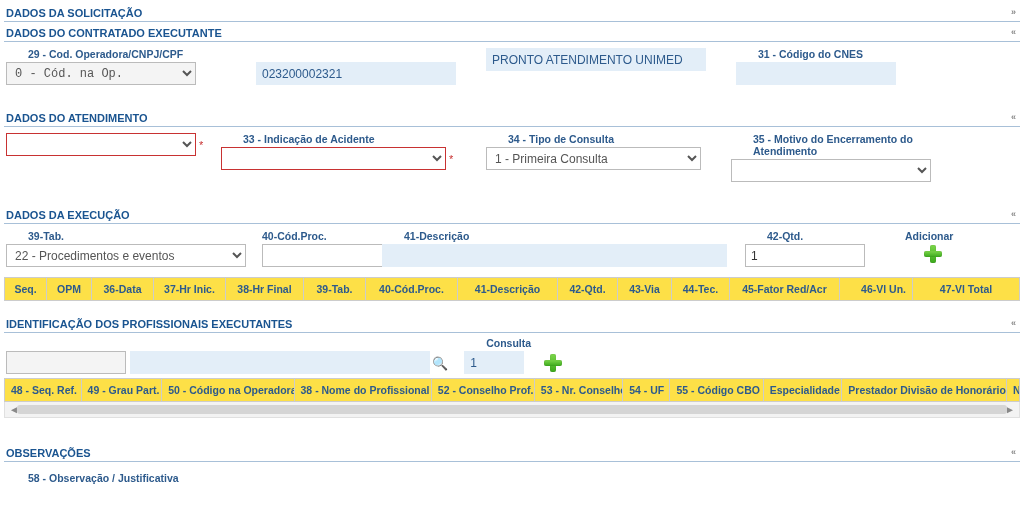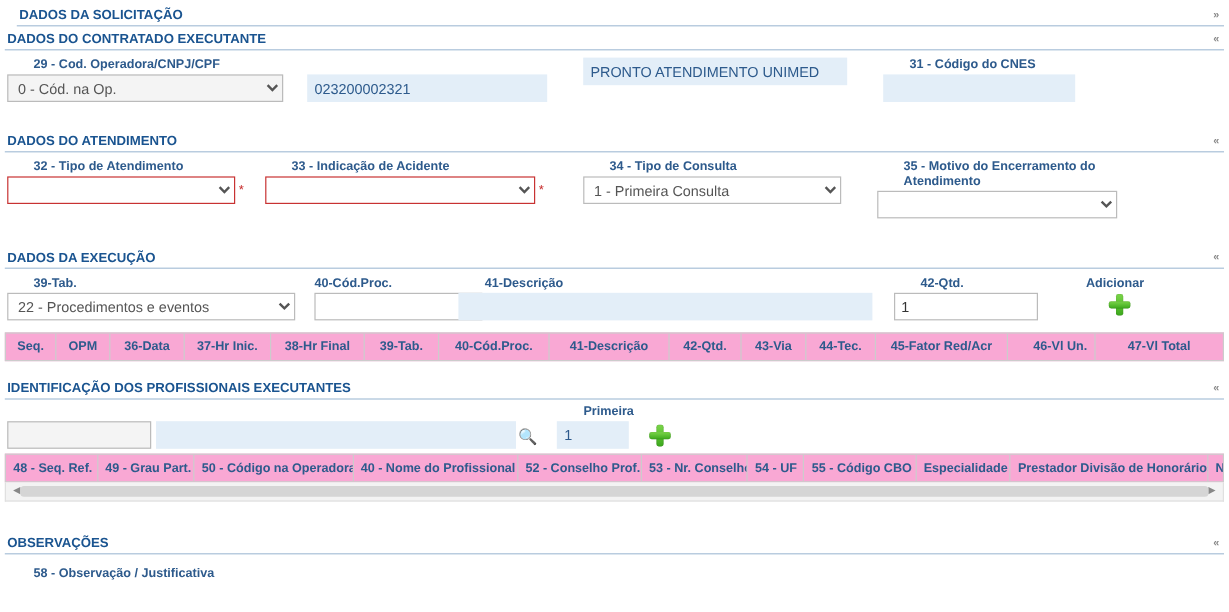--- a/index.html
+++ b/index.html
@@ -12,21 +12,20 @@
     padding: 2px 4px;
   }
   .section-header {
     color: #1a5490;
     font-size: 11px;
     font-weight: bold;
     border-bottom: 1px solid #a8c0d8;
     padding: 3px 2px 2px 2px;
     margin-top: 2px;
     position: relative;
-    margin-left: 10px;
   }
   .section-header .chevron {
     position: absolute;
     right: 4px;
     top: 3px;
     color: #888;
     font-size: 9px;
   }
   .sub-header {
     color: #1a5490;
@@ -107,21 +106,21 @@
   .add-icon::before, .add-icon::after {
     content: ""; position: absolute; background: linear-gradient(#7bd64a, #3ca81c);
     border-radius: 2px; box-shadow: inset 0 0 1px rgba(0,0,0,.3);
   }
   .add-icon::before { left: 7px; top: 1px; width: 6px; height: 18px; }
   .add-icon::after  { left: 1px; top: 7px; width: 18px; height: 6px; }
   .table-head {
     display: flex;
     border: 1px solid #ccc;
     margin-top: 2px;
-    background: #f9a8d4;
+    background: #fde047;
   }
   .table-head .th {
     border-right: 1px solid #ccc;
     padding: 5px 6px;
     color: #2d5a8c;
     font-size: 10.5px;
     font-weight: bold;
     text-align: center;
     white-space: nowrap;
     overflow: hidden;
@@ -155,21 +154,21 @@
 </div>
 
 <div class="sub-header">
   <span>DADOS DO CONTRATADO EXECUTANTE</span>
   <span class="chevron">«</span>
 </div>
 
 <div class="field-row" style="margin-top:6px;">
   <div class="field-group" style="width:230px;">
     <span class="field-label">29 - Cod. Operadora/CNPJ/CPF</span>
-    <select class="sel-grey" style="width:230px;">
+    <select class="sel-grey" style="width:190px;font-family:Liberation Mono, monospace;">
       <option>0 - Cód. na Op.</option>
     </select>
   </div>
   <div class="field-group" style="width:200px; margin-left:-10px;">
     <span class="field-label">&nbsp;</span>
     <input class="roinput" readonly="" style="width: 200px;" value="023200002321">
   </div>
   <div class="field-group" style="width:220px;">
     <input class="roinput" readonly="" style="width: 220px;" value="PRONTO ATENDIMENTO UNIMED">
   </div>
@@ -181,21 +180,20 @@
 
 <div class="sect-gap"></div>
 
 <div class="sub-header">
   <span>DADOS DO ATENDIMENTO</span>
   <span class="chevron">«</span>
 </div>
 
 <div class="field-row" style="margin-top:6px;">
   <div class="field-group" style="width:200px;">
-    <span class="field-label">32 - Tipo de Atendimento</span>
     <div style="display:flex;align-items:center;">
       <select class="sel req" style="width:190px;"><option></option></select>
       <span class="req-mark">*</span>
     </div>
   </div>
   <div class="field-group" style="width:245px; margin-left:-15px;">
     <span class="field-label">33 - Indicação de Acidente</span>
     <div style="display:flex;align-items:center;">
       <select class="sel req" style="width:225px;"><option></option></select>
       <span class="req-mark">*</span>
@@ -274,31 +272,31 @@
 
 <div style="display:flex; align-items:flex-end; gap:6px; margin:4px 2px 4px 2px;">
   <div class="field-group">
     <div style="display:flex; align-items:flex-end;">
       <input class="txt" style="width: 120px; background: rgb(244, 244, 244);">
       <input class="roinput" readonly="" style="width: 300px; margin-left: 4px;">
       <span class="mag-icon">🔍</span>
     </div>
   </div>
   <div class="field-group" style="margin-left:10px;">
-    <span class="field-label">Primeira</span>
+    <span class="field-label">Consulta</span>
     <input class="roinput" readonly="" style="width: 60px;" value="1">
   </div>
   <span class="add-icon" style="margin-left:6px;"></span>
 </div>
 
 <div class="table-head">
   <div class="th" style="width:78px;">48 - Seq. Ref.</div>
   <div class="th" style="width:82px;">49 - Grau Part.</div>
   <div class="th" style="width:135px;">50 - Código na Operadora</div>
-  <div class="th" style="width:140px;">40 - Nome do Profissional</div>
+  <div class="th" style="width:140px;">38 - Nome do Profissional</div>
   <div class="th" style="width:105px;">52 - Conselho Prof.</div>
   <div class="th" style="width:90px;">53 - Nr. Conselho</div>
   <div class="th" style="width:48px;">54 - UF</div>
   <div class="th" style="width:95px;">55 - Código CBO</div>
   <div class="th" style="width:80px;">Especialidade</div>
   <div class="th" style="width:168px;">Prestador Divisão de Honorários</div>
   <div class="th" style="flex:1; text-align:left;">Nome Pr</div>
 </div>
 <div class="scroll-hint">
   <span>◄</span>

